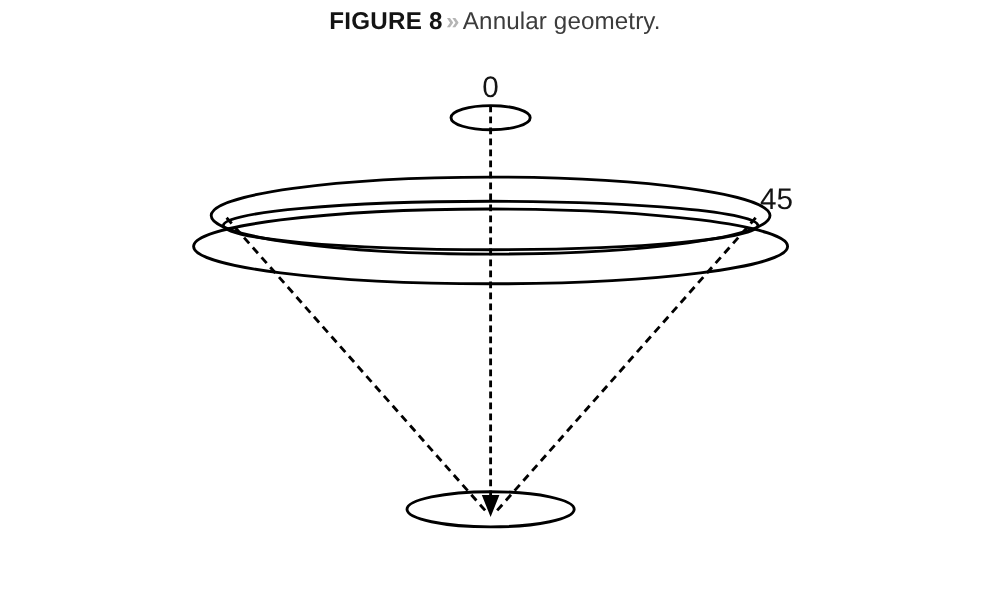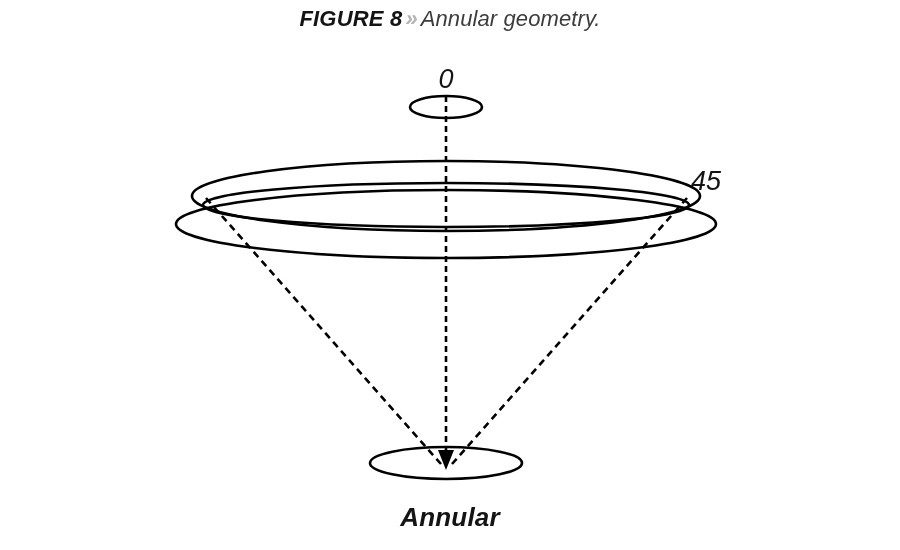--- a/index.html
+++ b/index.html
@@ -12,21 +12,20 @@
     height: 550px;
     font-family: "Liberation Sans", sans-serif;
     -webkit-font-smoothing: antialiased;
   }
   #page {
     position: relative;
     width: 900px;
     height: 550px;
     background: #ffffff;
     overflow: hidden;
-    font-style: italic;
   }
 
   
   #caption {
     position: absolute;
     left: 0;
     top: 8px;
     width: 900px;
     text-align: center;
     white-space: nowrap;
@@ -132,15 +131,14 @@
 
     <line class="geo-axis" x1="446" y1="96" x2="446" y2="458"></line>
 
     <polygon class="geo-arrow" points="446,470 438,450 454,450"></polygon>
 
     <text class="svg-label" x="446" y="88" text-anchor="middle">0</text>
 
     <text class="svg-label" x="691" y="190" text-anchor="start">45</text>
   </svg>
 
-  <div id="shape-title">Annular</div>
 
 </div>
 
 </body></html>

